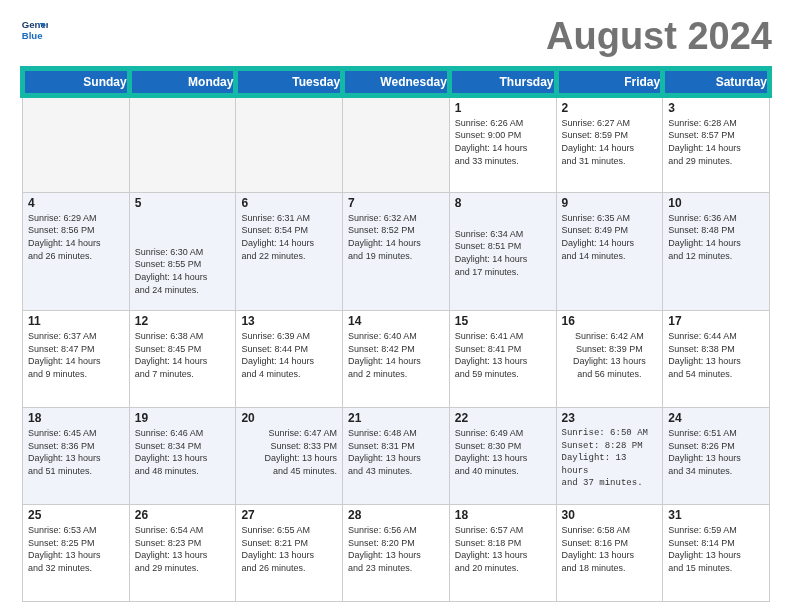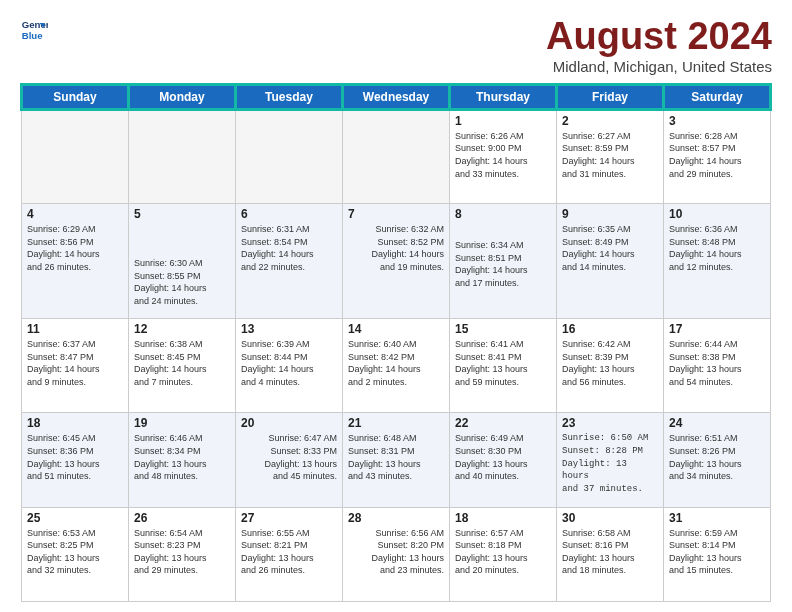--- a/index.html
+++ b/index.html
@@ -31,42 +31,42 @@
     .logo-icon {
       width: 28px;
       height: 28px;
     }
     .header-right {
       text-align: right;
     }
     .month-title {
       font-size: 38px;
       font-weight: bold;
-      color: #7f1d1d;
+      color: #737373;
       line-height: 1.1;
     }
     .location {
       font-size: 15px;
       color: #444;
       font-weight: normal;
     }
     .calendar {
       flex: 1;
       border: 1px solid #ccc;
       border-collapse: collapse;
       width: 100%;
       table-layout: fixed;
     }
     .calendar th {
       background: #1a6bbf;
       color: #fff;
-      text-align: center;
+      text-align: right;
       padding: 4px 0;
       font-size: 12px;
-      border: 3px solid #14b8a6;
+      border: 5px solid #14b8a6;
       font-weight: bold;
     }
     .calendar td {
       border: 1px solid #ccc;
       vertical-align: top;
       padding: 3px 5px;
       font-size: 9.5px;
       color: #333;
       height: 88px;
       background: #fff;
@@ -97,21 +97,20 @@
   <div class="top-area">
     <div class="logo">
       <svg class="logo-icon" viewBox="0 0 32 32" xmlns="http://www.w3.org/2000/svg">
         <text x="2" y="14" font-size="11" font-weight="bold" fill="#1a3a6b" font-family="Arial">General</text>
         <text x="2" y="26" font-size="11" font-weight="bold" fill="#1a6bbf" font-family="Arial">Blue</text>
         <polygon points="22,8 28,8 28,14" fill="#1a6bbf"></polygon>
       </svg>
     </div>
     <div class="header-right">
       <div class="month-title">August 2024</div>
-      <div class="location">Midland, Michigan, United States</div>
     </div>
   </div>
 
   <table class="calendar">
     <thead>
       <tr>
         <th>Sunday</th>
         <th>Monday</th>
         <th>Tuesday</th>
         <th>Wednesday</th>
@@ -165,21 +164,21 @@
           </td>
           <td class="alt-row">
             <span class="day-number">6</span>
             <div class="day-info" style="white-space: pre-line;">Sunrise: 6:31 AM
 Sunset: 8:54 PM
 Daylight: 14 hours
 and 22 minutes.</div>
           </td>
           <td class="alt-row">
             <span class="day-number">7</span>
-            <div class="day-info" style="white-space: pre-line; text-align: right;">Sunrise: 6:32 AM
+            <div class="day-info" style="white-space: pre-line;">Sunrise: 6:32 AM
 Sunset: 8:52 PM
 Daylight: 14 hours
 and 19 minutes.</div>
           </td>
           <td class="alt-row">
             <span class="day-number">8</span>
             <div class="day-info" style="white-space: pre-line; margin-top: 18px;">Sunrise: 6:34 AM
 Sunset: 8:51 PM
 Daylight: 14 hours
 and 17 minutes.</div>
@@ -230,21 +229,21 @@
           </td>
           <td>
             <span class="day-number">15</span>
             <div class="day-info" style="white-space: pre-line;">Sunrise: 6:41 AM
 Sunset: 8:41 PM
 Daylight: 13 hours
 and 59 minutes.</div>
           </td>
           <td>
             <span class="day-number">16</span>
-            <div class="day-info" style="white-space: pre-line;">Sunrise: 6:42 AM
+            <div class="day-info" style="white-space: pre-line; text-align: center;">Sunrise: 6:42 AM
 Sunset: 8:39 PM
 Daylight: 13 hours
 and 56 minutes.</div>
           </td>
           <td>
             <span class="day-number">17</span>
             <div class="day-info" style="white-space: pre-line;">Sunrise: 6:44 AM
 Sunset: 8:38 PM
 Daylight: 13 hours
 and 54 minutes.</div>
@@ -318,21 +317,21 @@
           </td>
           <td>
             <span class="day-number">27</span>
             <div class="day-info" style="white-space: pre-line;">Sunrise: 6:55 AM
 Sunset: 8:21 PM
 Daylight: 13 hours
 and 26 minutes.</div>
           </td>
           <td>
             <span class="day-number">28</span>
-            <div class="day-info" style="white-space: pre-line; text-align: right;">Sunrise: 6:56 AM
+            <div class="day-info" style="white-space: pre-line;">Sunrise: 6:56 AM
 Sunset: 8:20 PM
 Daylight: 13 hours
 and 23 minutes.</div>
           </td>
           <td>
             <span class="day-number">18</span>
             <div class="day-info" style="white-space: pre-line;">Sunrise: 6:57 AM
 Sunset: 8:18 PM
 Daylight: 13 hours
 and 20 minutes.</div>

